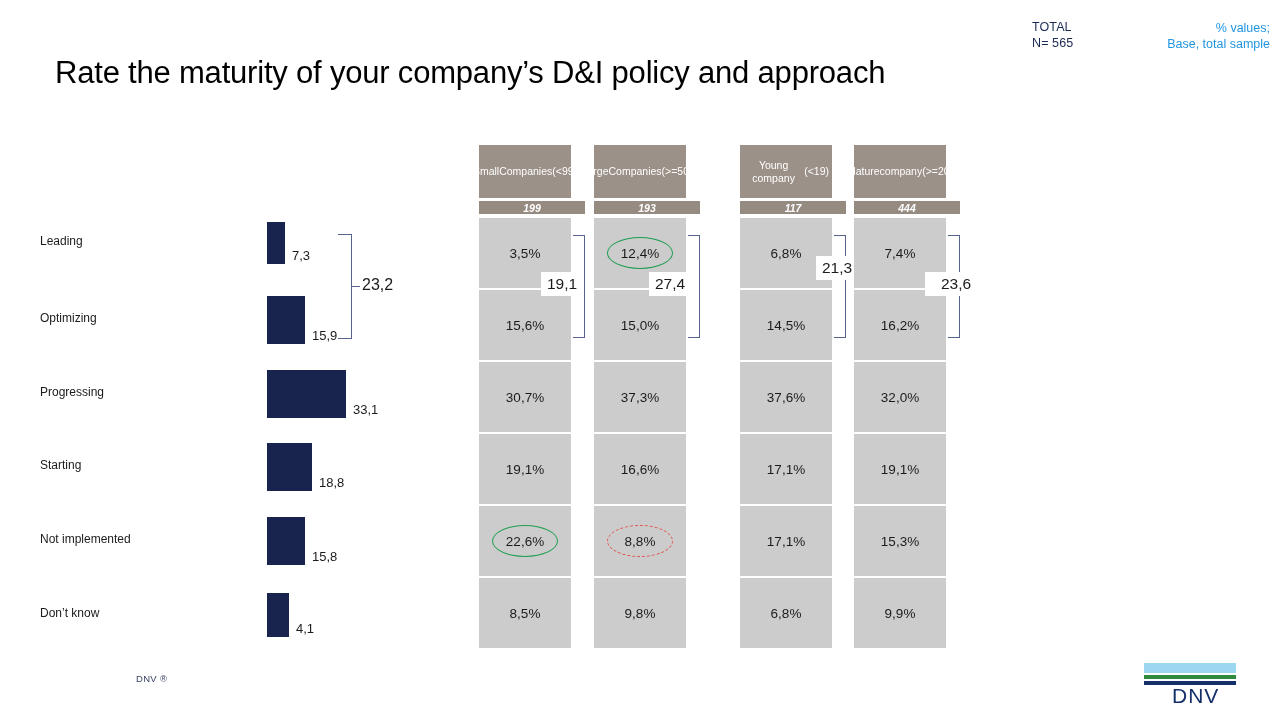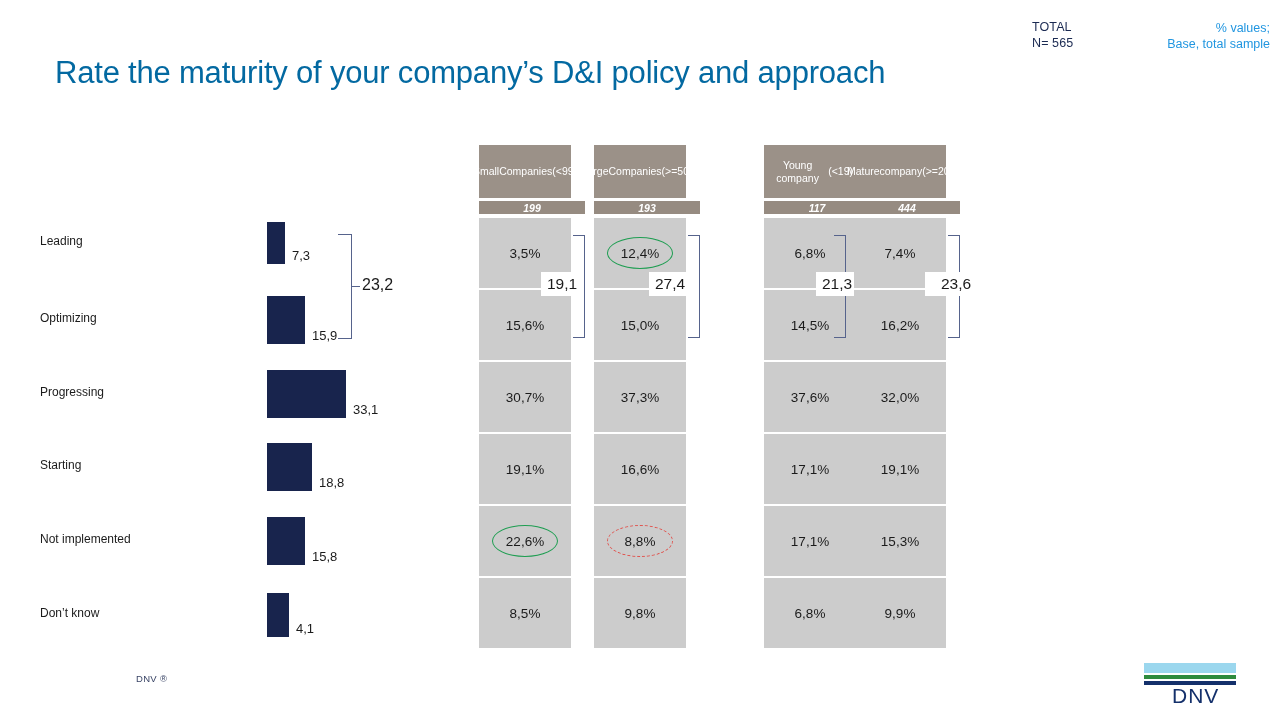--- a/index.html
+++ b/index.html
@@ -38,21 +38,21 @@
     color: #2196e0;
   }
 
   .page-title {
     position: absolute;
     left: 55px;
     top: 53px;
     font-size: 31px;
     line-height: 40px;
     font-weight: normal;
-    color: #0369a1;
+    color: #000000;
     letter-spacing: -0.2px;
     white-space: nowrap;
   }
 
   
   #bar-chart { position: absolute; left: 0; top: 0; width: 470px; height: 720px; }
   .bar-label {
     position: absolute;
     right: 210px;
     width: 220px;
@@ -301,21 +301,21 @@
           <span>8,8%</span>
           <div class="ellipse red-dashed"></div>
         </div>
         <div class="cell">
           <span>9,8%</span>
         </div>
       </div>
     </div>
     <div class="col-bracket" style="left: 688px; top: 235px;"></div>
     <div class="col-total" style="left: 649px; top: 272px;">27,4</div>
-    <div class="col" style="left: 740px; margin-left: 24px;">
+    <div class="col" style="left: 740px;">
       <div class="col-head">
         <span>Young company</span>
         <br>
         <span>(&lt;19)</span>
       </div>
       <div class="col-n">117</div>
       <div class="col-cells">
         <div class="cell">
           <span>6,8%</span>
         </div>
@@ -330,21 +330,21 @@
         </div>
         <div class="cell">
           <span>17,1%</span>
         </div>
         <div class="cell">
           <span>6,8%</span>
         </div>
       </div>
     </div>
     <div class="col-bracket" style="left: 834px; top: 235px;"></div>
-    <div class="col-total" style="left: 816px; top: 272px;">21,3</div>
+    <div class="col-total" style="left: 816px; top: 256px;">21,3</div>
     <div class="col" style="left: 854px;">
       <div class="col-head">
         <span>Mature</span>
         <br>
         <span>company</span>
         <br>
         <span>(&gt;=20)</span>
       </div>
       <div class="col-n">444</div>
       <div class="col-cells">

